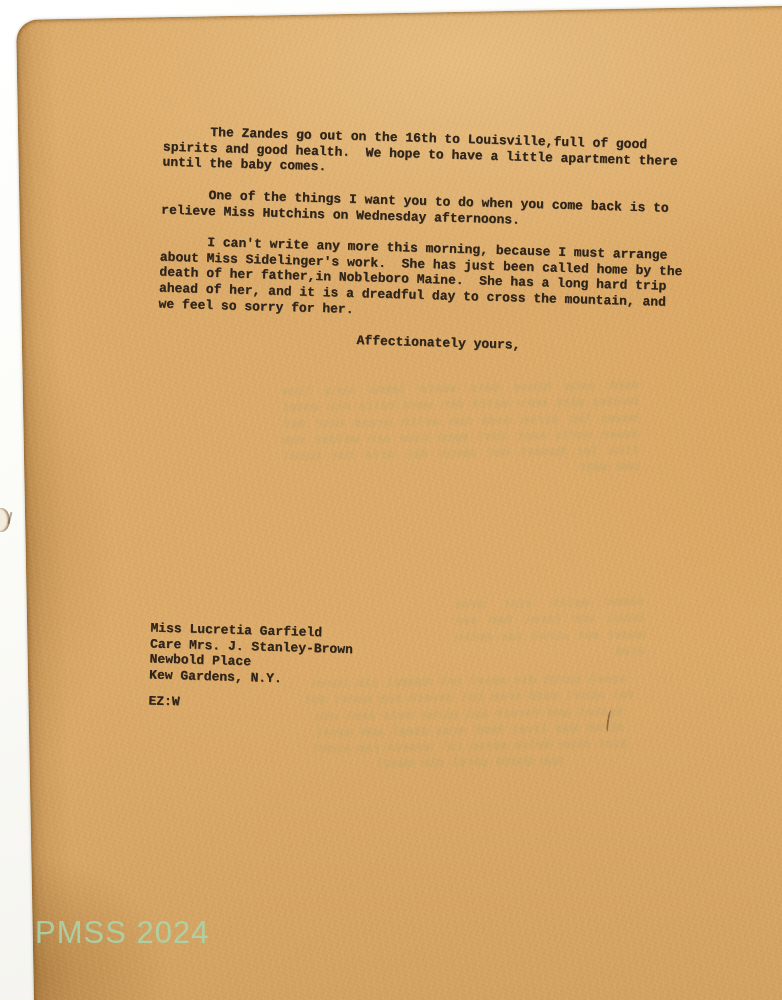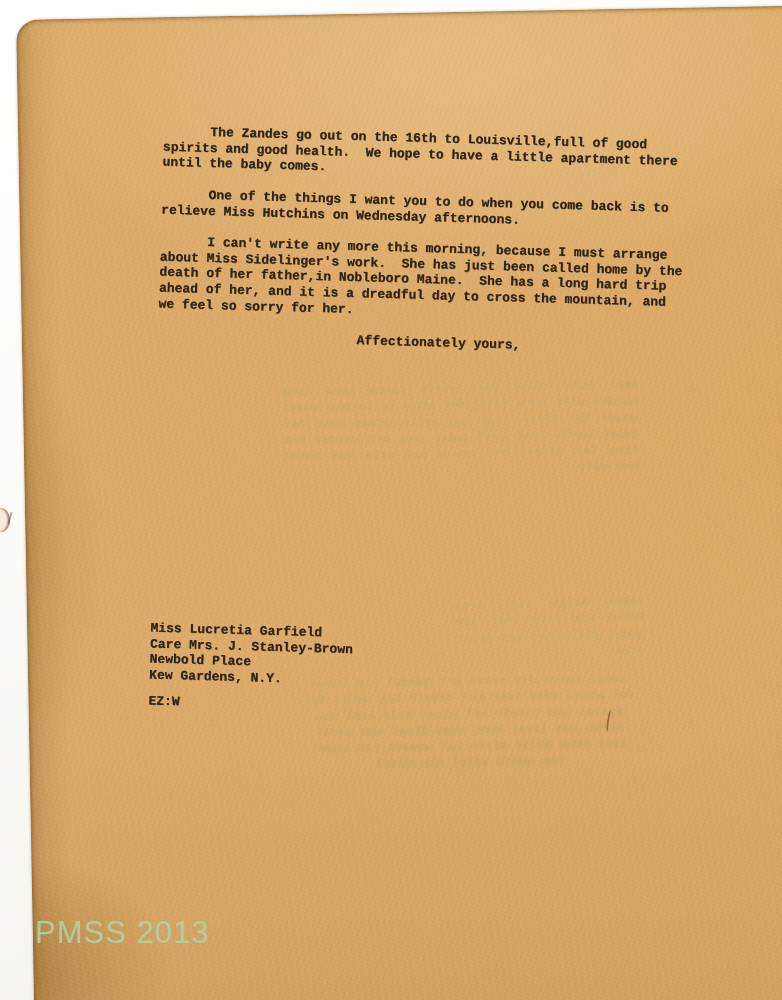--- a/index.html
+++ b/index.html
@@ -161,15 +161,15 @@
     <div class="address-block">
       <div class="line">Miss Lucretia Garfield</div>
       <div class="line">Care Mrs. J. Stanley-Brown</div>
       <div class="line">Newbold Place</div>
       <div class="line">Kew Gardens, N.Y.</div>
     </div>
 
     <div class="initials-block line">EZ:W</div>
   </div>
 
-  <div class="watermark">PMSS 2013</div>
+  <div class="watermark">PMSS 2024</div>
 
 </div>
 
 </body></html>

